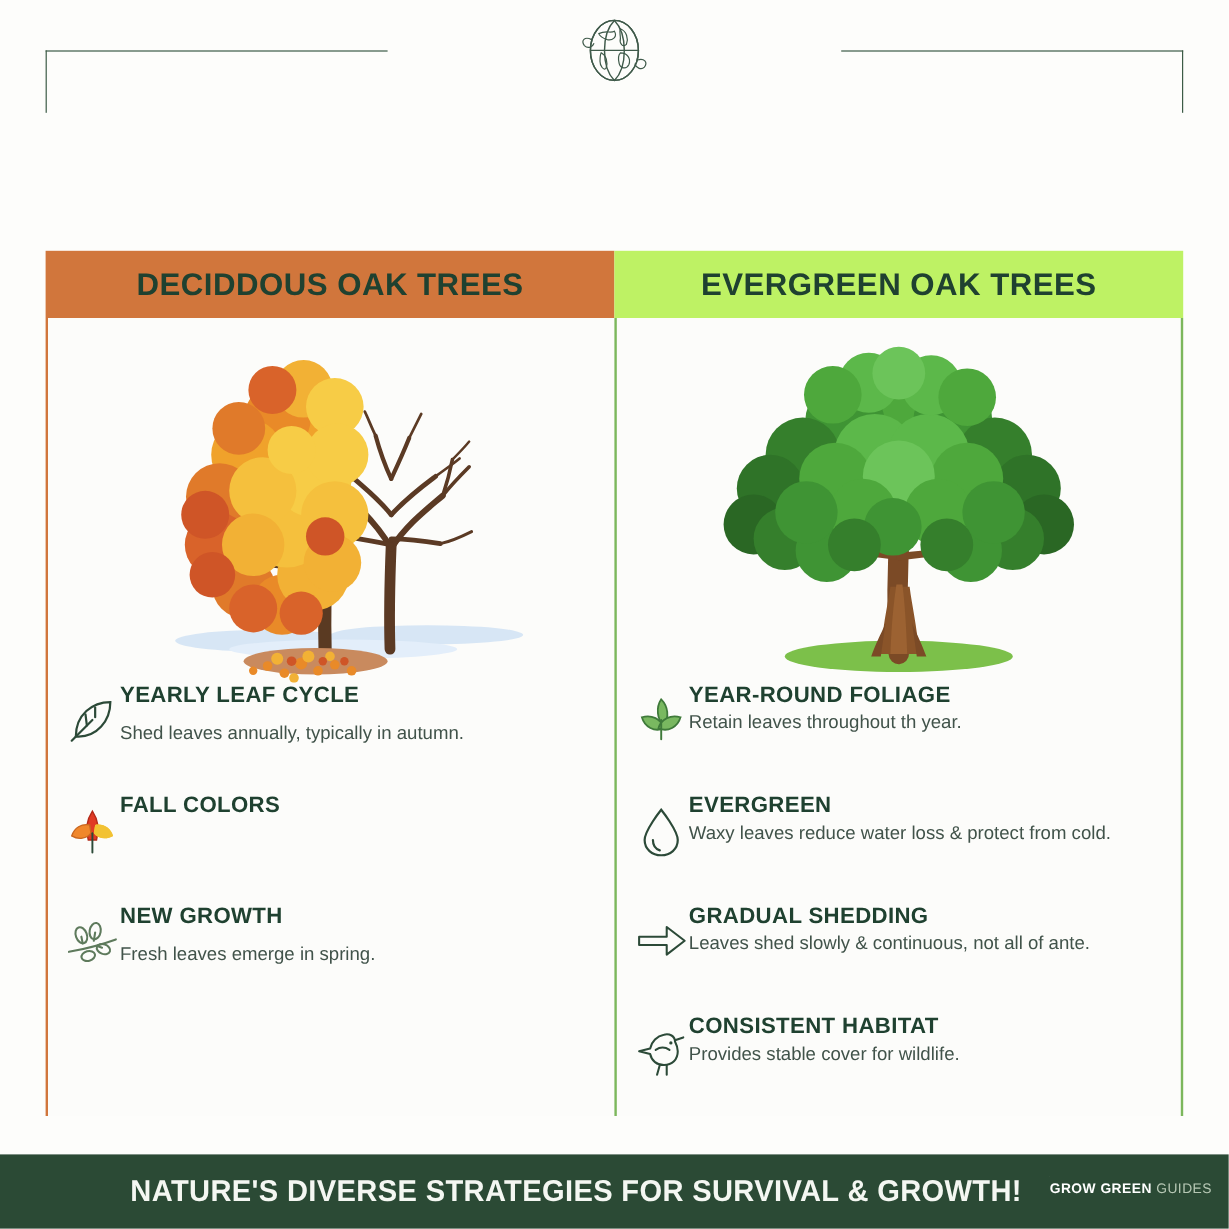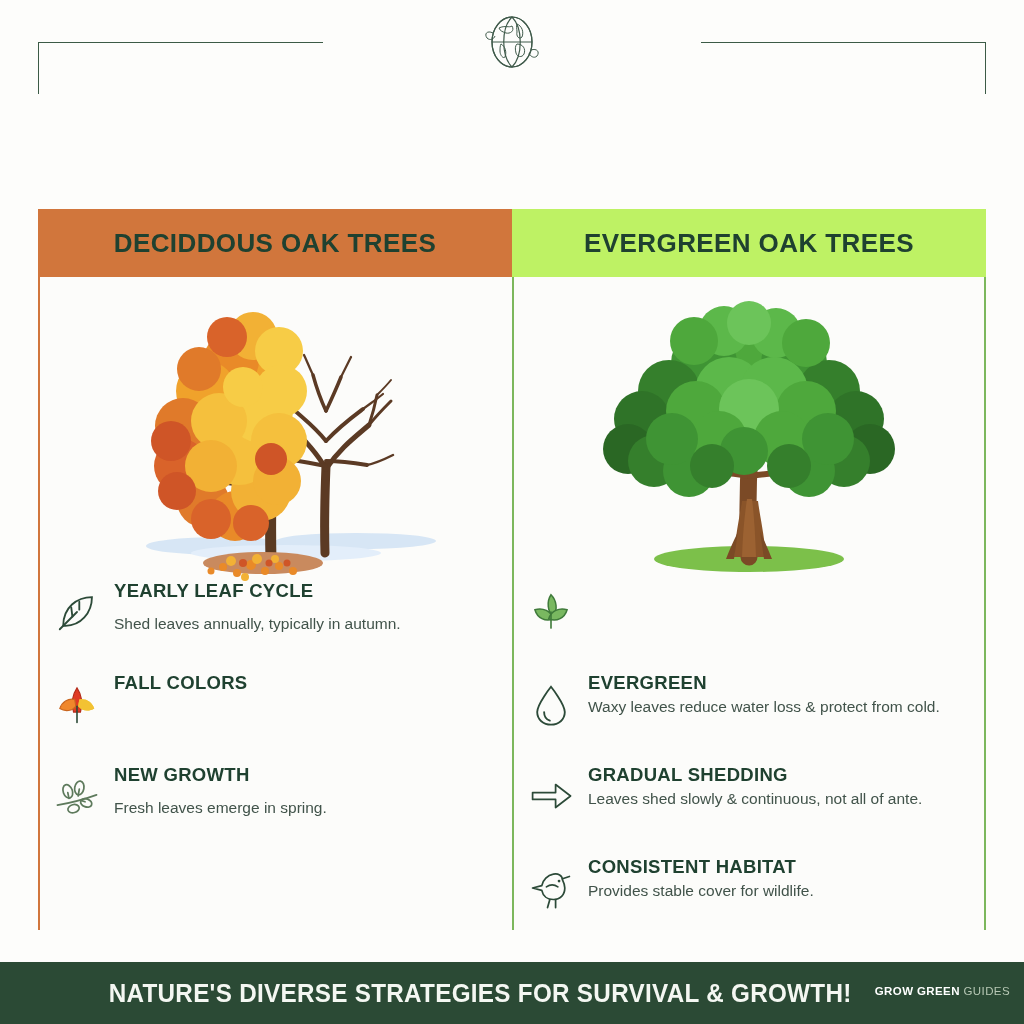--- a/index.html
+++ b/index.html
@@ -63,21 +63,21 @@
     left: 38px; right: 38px; top: 209px; bottom: 94px;
     display: flex;
   }
   .col {
     width: 50%;
     position: relative;
     display: flex;
     flex-direction: column;
   }
   .col-head {
-    height: 68px;
+    height: 56px;
     display: flex;
     align-items: center;
     justify-content: center;
     font-weight: 700;
     font-size: 26px;
     letter-spacing: 0.4px;
     color: #1f4130;
   }
   .col-left  .col-head { background: #d1763c; }
   .col-right .col-head { background: #bef264; }
@@ -103,21 +103,20 @@
 
   
   .features {
     position: absolute;
     left: 0; right: 0; top: 300px; bottom: 0;
     padding: 0 8px 0 14px;
   }
   .feature {
     display: flex;
     align-items: flex-start;
-    gap: 14px;
     margin-bottom: 2px;
   }
   .f-icon {
     width: 46px; min-width: 46px; height: 46px;
     display: flex; align-items: center; justify-content: center;
     margin-top: 12px;
   }
   .f-text { padding-top: 2px; }
   .f-title {
     font-weight: 700;
@@ -426,20 +425,24 @@
 
           <div class="feature">
             <div class="f-icon">
               <svg viewBox="0 0 40 40" fill="none">
                 <path d="M20 5 C25 10 26 18 22 24 C17 20 16 11 20 5Z" fill="#79b860" stroke="#3f7a3a" stroke-width="1.3"></path>
                 <path d="M6 18 C13 16 20 19 22 26 C15 29 8 25 6 18Z" fill="#79b860" stroke="#3f7a3a" stroke-width="1.3"></path>
                 <path d="M34 18 C27 16 20 19 18 26 C25 29 32 25 34 18Z" fill="#79b860" stroke="#3f7a3a" stroke-width="1.3"></path>
                 <path d="M20 34 V20" stroke="#3f7a3a" stroke-width="1.4" stroke-linecap="round"></path>
               </svg>
             </div>
+            <div class="f-text">
+              <div class="f-title">YEAR-ROUND FOLIAGE</div>
+              <div class="f-desc">Retain leaves throughout th year.</div>
+            </div>
           </div>
 
           <div class="feature">
             <div class="f-icon">
               <svg viewBox="0 0 40 40" fill="none" stroke="#2c4a38" stroke-width="1.6" stroke-linecap="round">
                 <path d="M20 5 C20 5 8 20 8 27 C8 33.6 13.4 38 20 38 C26.6 38 32 33.6 32 27 C32 20 20 5 20 5Z"></path>
                 <path d="M14 27 C14 31 16 33.5 19 34.5"></path>
               </svg>
             </div>
             <div class="f-text">

